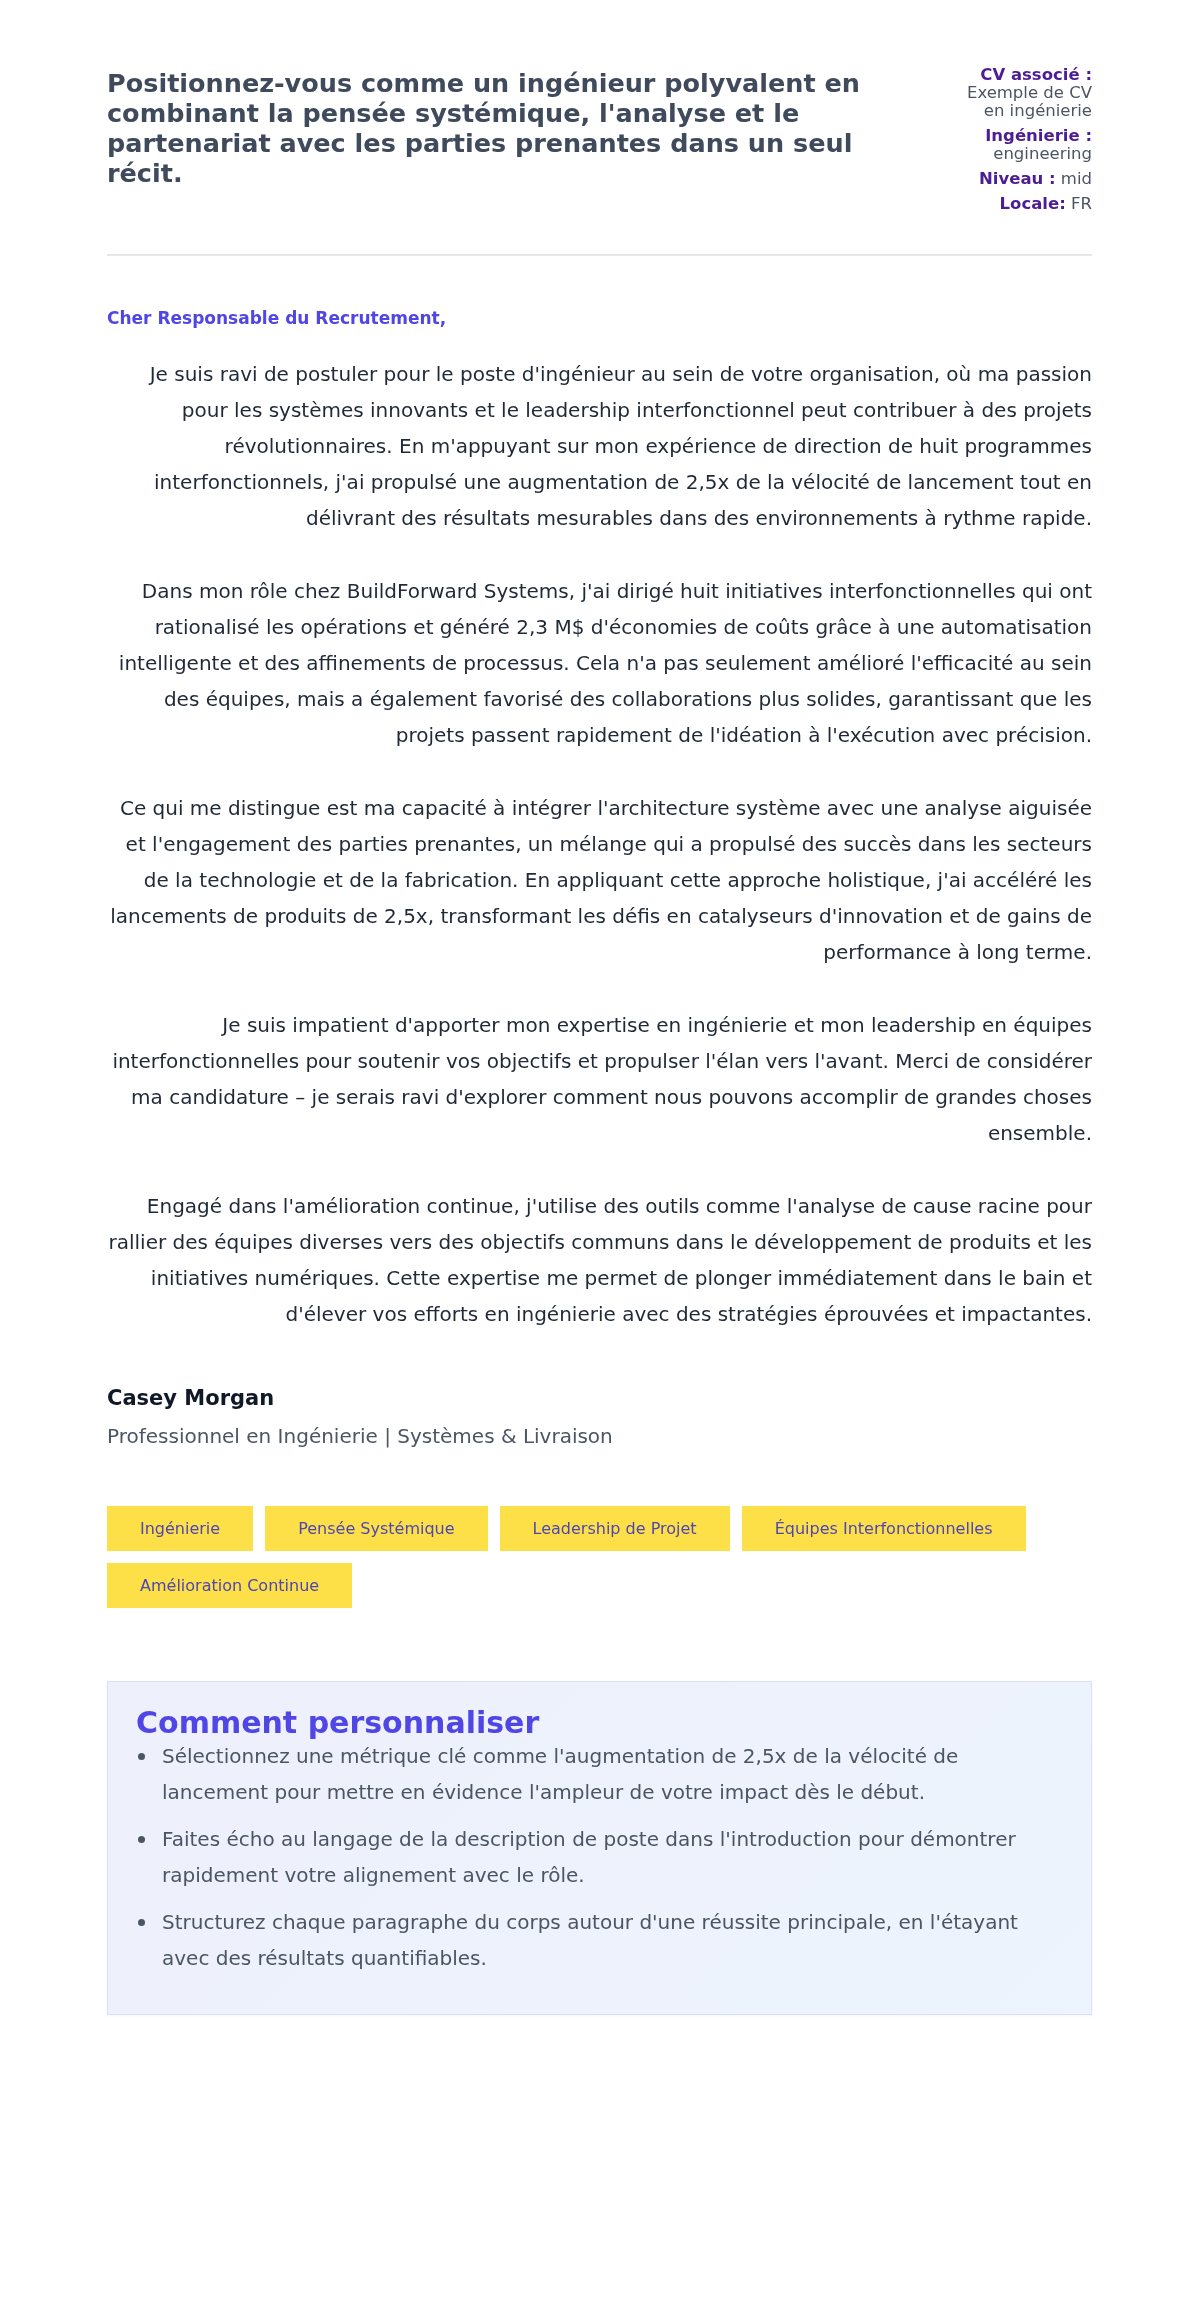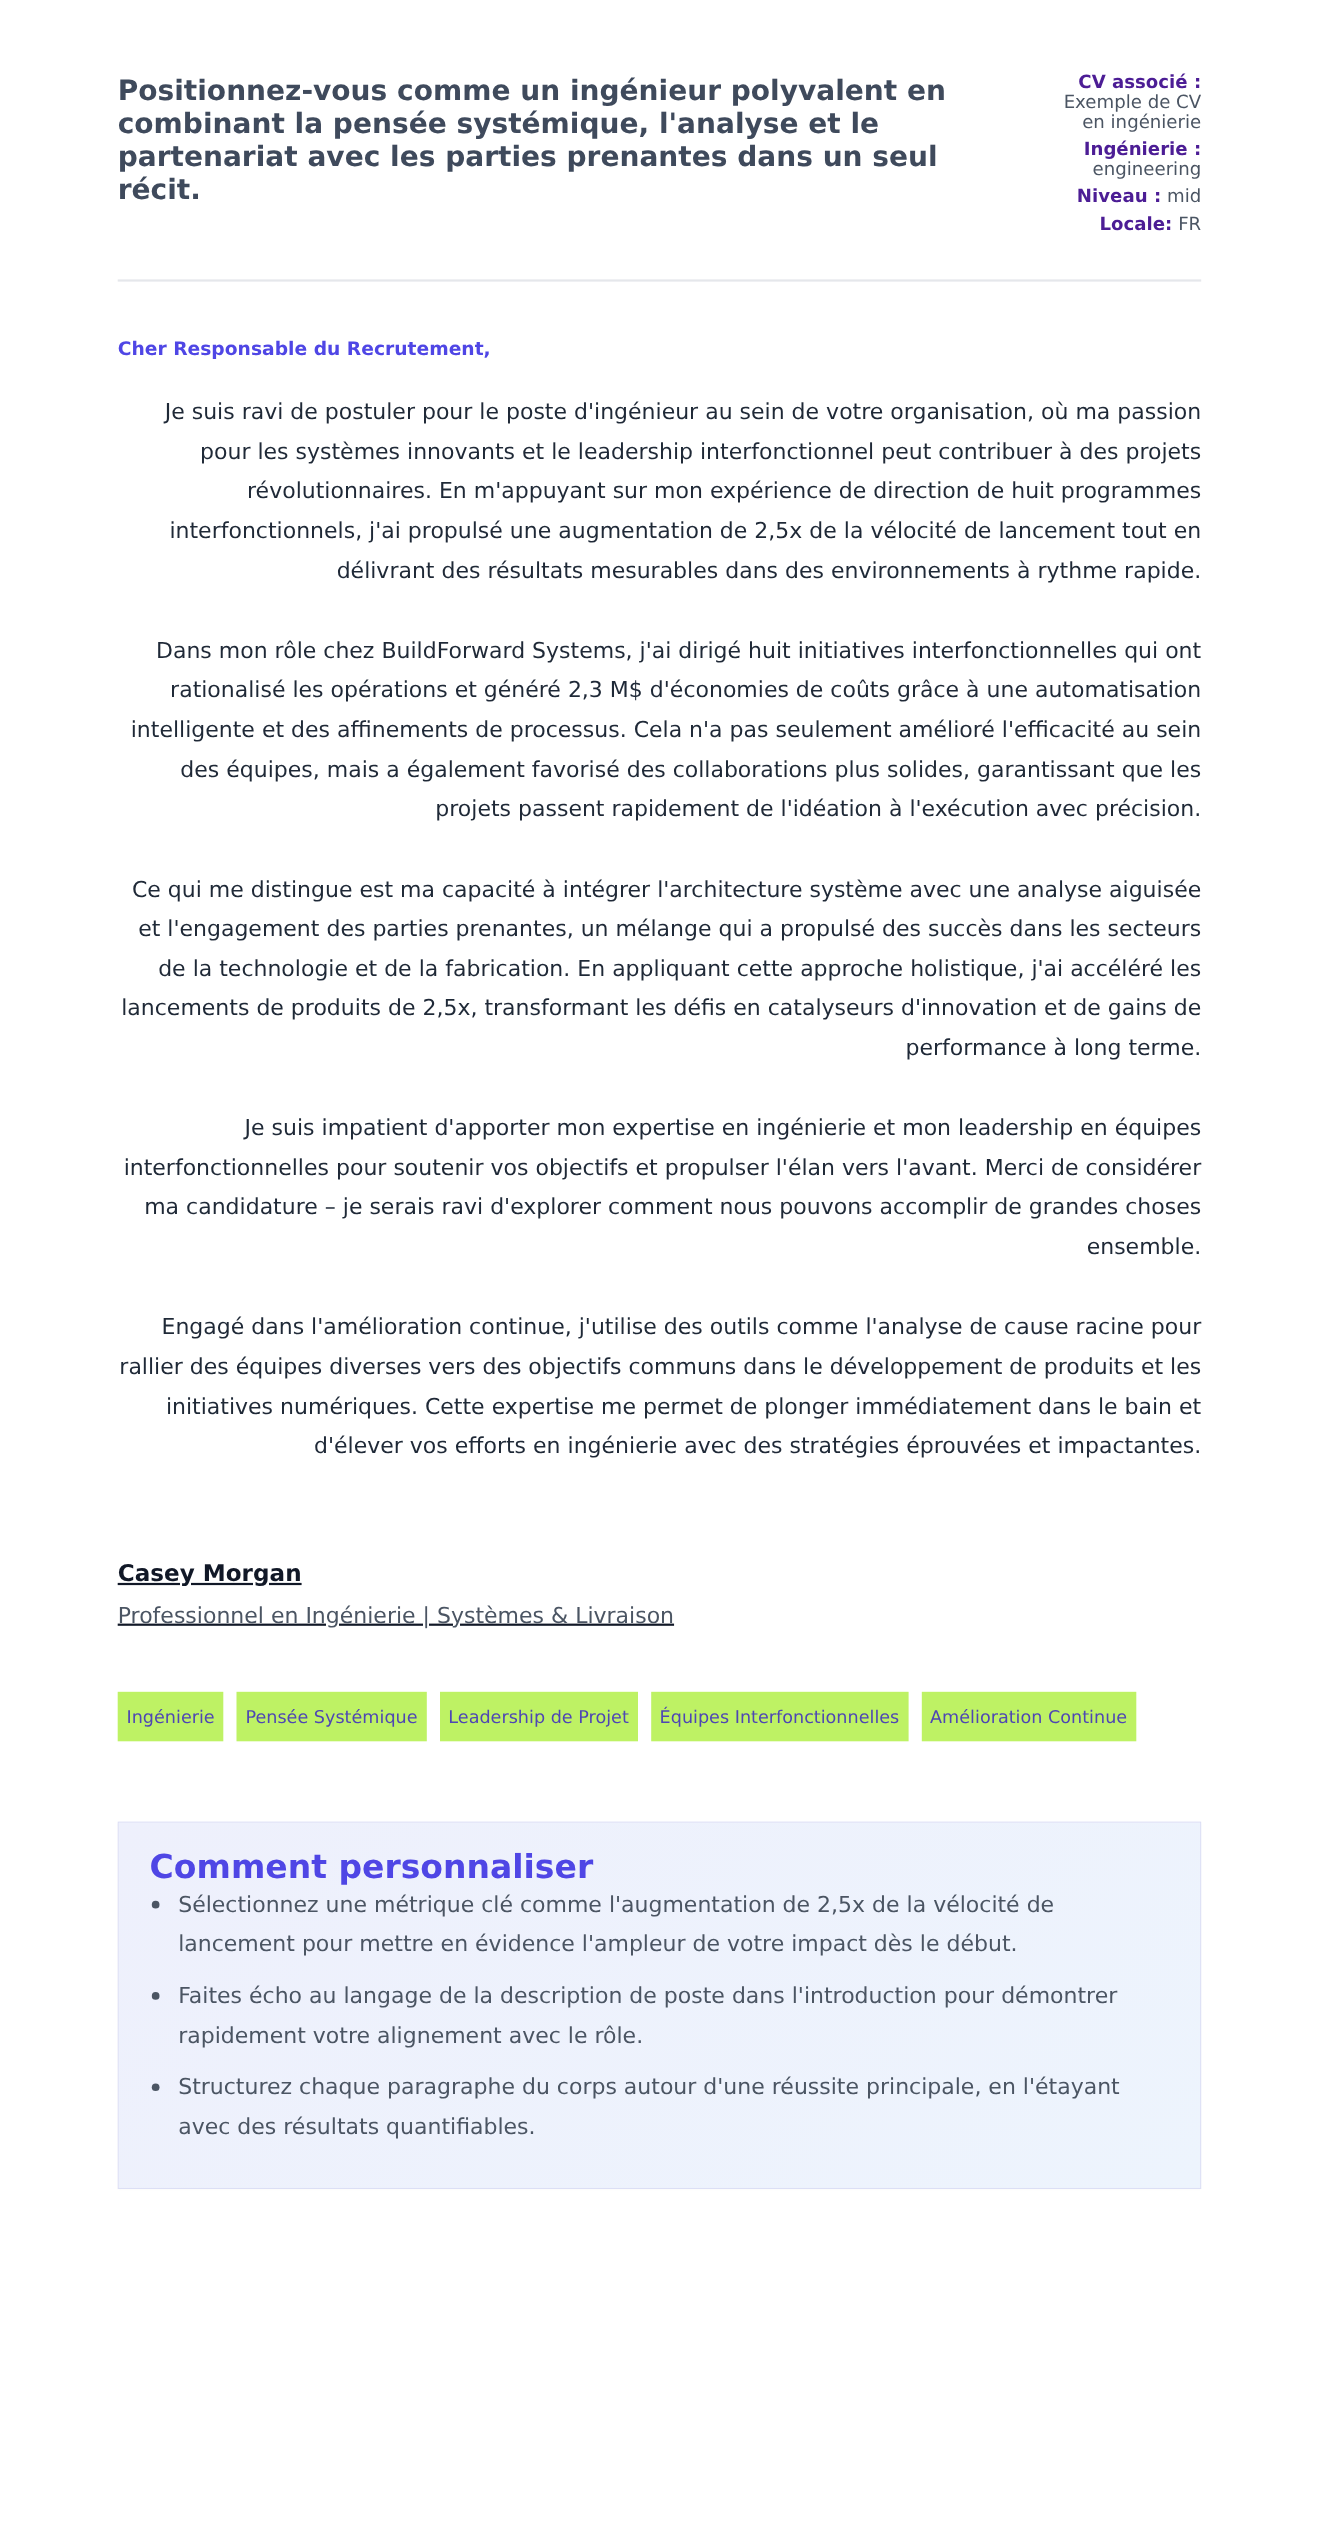--- a/index.html
+++ b/index.html
@@ -57,47 +57,47 @@
       font-weight: bold;
       color: #4f46e5;
     }
     .body-text { margin-top: 24px; text-align: right; }
     .para {
       font-size: 20px;
       line-height: 36px;
       color: #1f2937;
       margin-bottom: 37px;
     }
-    .signature { margin-top: 84px; text-decoration: underline; }
+    .signature { margin-top: 52px; }
     .sig-name {
       font-size: 21px;
       line-height: 28px;
       font-weight: bold;
       color: #111827;
     }
     .sig-title {
       margin-top: 10px;
       font-size: 20px;
       line-height: 28px;
       color: #4b5563;
     }
     .tags {
       margin-top: 56px;
       display: flex;
       flex-wrap: wrap;
       gap: 12px 12px;
       width: 985px;
     }
     .tag {
-      background: #bef264;
+      background: #fde047;
       color: #4e46b4;
       font-size: 16px;
       line-height: 45px;
       height: 45px;
-      padding: 0 8px;
+      padding: 0 33px;
       white-space: nowrap;
     }
     .tips {
       margin-top: 73px;
       border: 1.5px solid #dcdff5;
       background: linear-gradient(135deg, #eef0fc 0%, #edf4fd 100%);
       padding: 26px 28px 28px 28px;
       box-shadow: 0 1px 2px rgba(0,0,0,0.04);
     }
     .tips-title {

